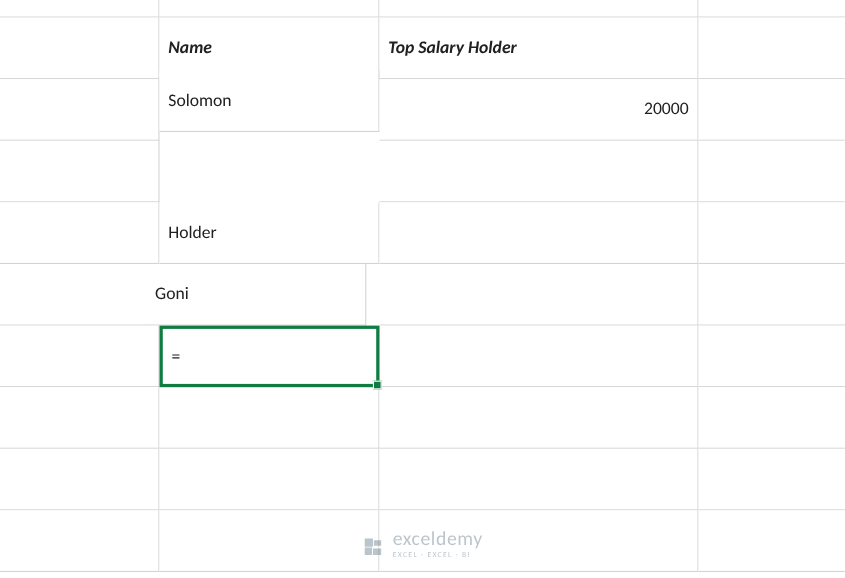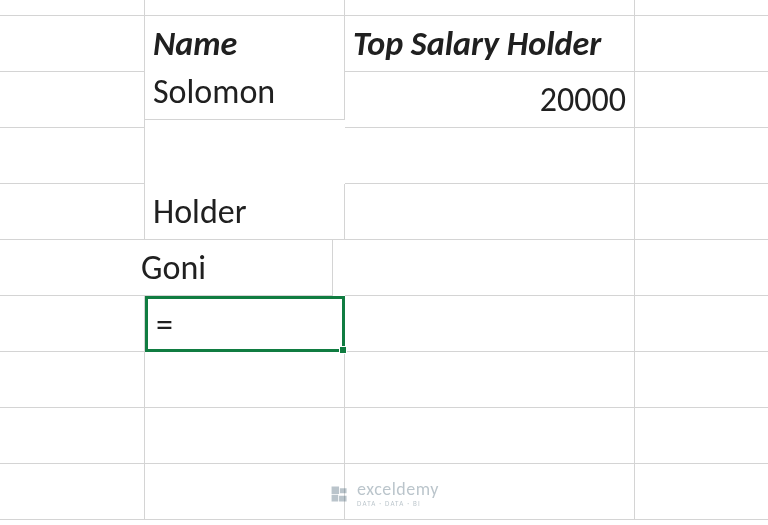--- a/index.html
+++ b/index.html
@@ -20,21 +20,21 @@
       width: 100%;
       height: 100%;
     }
     .cell {
       position: absolute;
       border-right: 1px solid #d4d4d4;
       border-bottom: 1px solid #d4d4d4;
       padding: 4px 8px;
       display: flex;
       align-items: center;
-      font-size: 34px;
+      font-size: 16px;
       color: #202020;
       background: #ffffff;
     }
     .header-cell {
       font-weight: bold;
       font-style: italic;
     }
     .right-align {
       justify-content: flex-end;
     }
@@ -51,21 +51,21 @@
       background: #107c41;
       border: 1px solid #ffffff;
       z-index: 11;
     }
     .watermark {
       position: absolute;
       bottom: 18px;
       left: 50%;
       transform: translateX(-50%);
       display: flex;
-      align-items: center;
+      align-items: flex-end;
       gap: 8px;
       opacity: 0.35;
       z-index: 5;
     }
     .watermark-icon {
       width: 20px;
       height: 20px;
     }
     .watermark-text {
       display: flex;
@@ -161,15 +161,15 @@
   <div class="cell" style="left:635px;top:464px;width:150px;height:56px;"></div>
 
 </div>
 
 <div class="watermark">
   <svg class="watermark-icon" viewBox="0 0 24 24" fill="#3d5a6c">
     <path d="M3 3 L12 3 L12 12 L3 12 Z M13 5 L21 5 L21 11 L13 11 Z M3 13 L11 13 L11 21 L3 21 Z M12 14 L21 14 L21 21 L12 21 Z"></path>
   </svg>
   <div class="watermark-text">
     <span class="watermark-main">exceldemy</span>
-    <span class="watermark-sub">DATA · DATA · BI</span>
+    <span class="watermark-sub">EXCEL · EXCEL · BI</span>
   </div>
 </div>
 
 </body></html>

